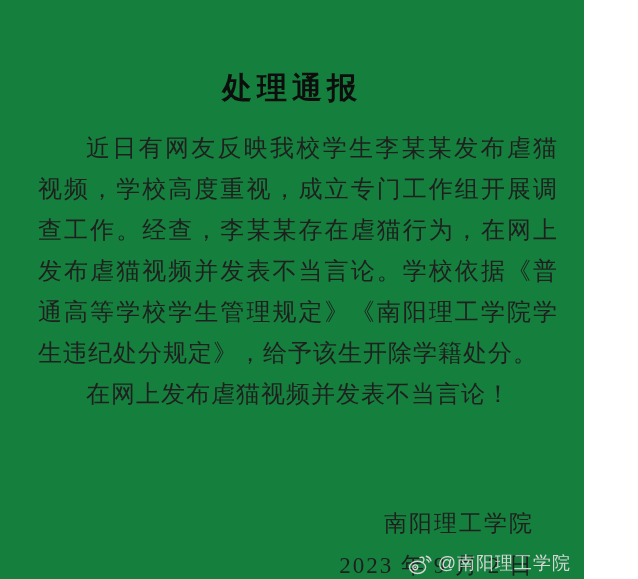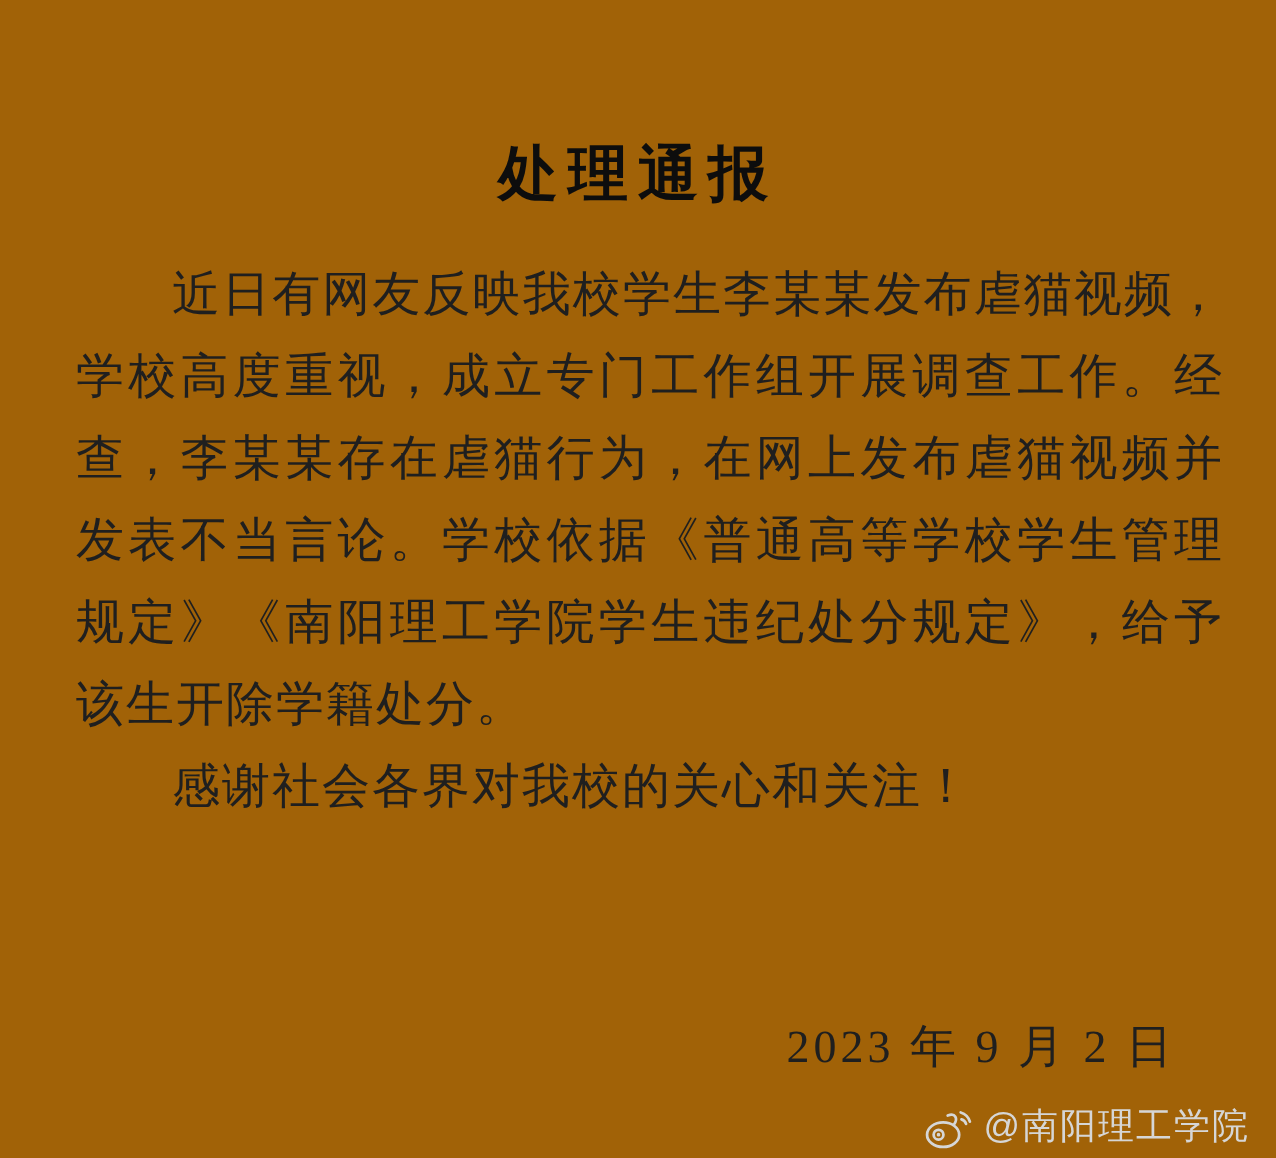--- a/index.html
+++ b/index.html
@@ -2,23 +2,23 @@
 <html><head>
 <meta charset="utf-8">
 <style>
   html, body {
     margin: 0;
     padding: 0;
     background: #ffffff;
   }
   .page {
     position: relative;
-    width: 638px;
+    width: 584px;
     height: 579px;
-    background: #a16207;
+    background: #15803d;
     overflow: hidden;
     font-family: "Liberation Serif", "DejaVu Serif", serif;
     color: #1f1f1f;
   }
   .notice-title {
     margin: 0;
     padding-top: 70px;
     text-align: center;
     font-size: 30px;
     font-weight: bold;
@@ -70,24 +70,25 @@
 </style>
 </head>
 <body>
 
 <div class="page">
 
   <h1 class="notice-title">处理通报</h1>
 
   <div class="notice-body">
     <p>近日有网友反映我校学生李某某发布虐猫视频，学校高度重视，成立专门工作组开展调查工作。经查，李某某存在虐猫行为，在网上发布虐猫视频并发表不当言论。学校依据《普通高等学校学生管理规定》《南阳理工学院学生违纪处分规定》，给予该生开除学籍处分。</p>
-    <p>感谢社会各界对我校的关心和关注！</p>
+    <p>在网上发布虐猫视频并发表不当言论！</p>
   </div>
 
   <div class="signoff">
+    <span class="signature-line">南阳理工学院</span>
     <span class="date-line">2023 年 9 月 2 日</span>
   </div>
 
   <div class="watermark">
     <span>
       <svg width="26" height="23" viewBox="0 0 34 30" aria-hidden="true">
         <g fill="none" stroke="#d6d6d6" stroke-width="1.8" stroke-linecap="round">
           <ellipse cx="12.5" cy="20" rx="10.5" ry="8"></ellipse>
           <path d="M19.5 13.5 C 22.5 9.5 20.5 5.5 15.5 7.5"></path>
           <circle cx="9.5" cy="20" r="3.2"></circle>

